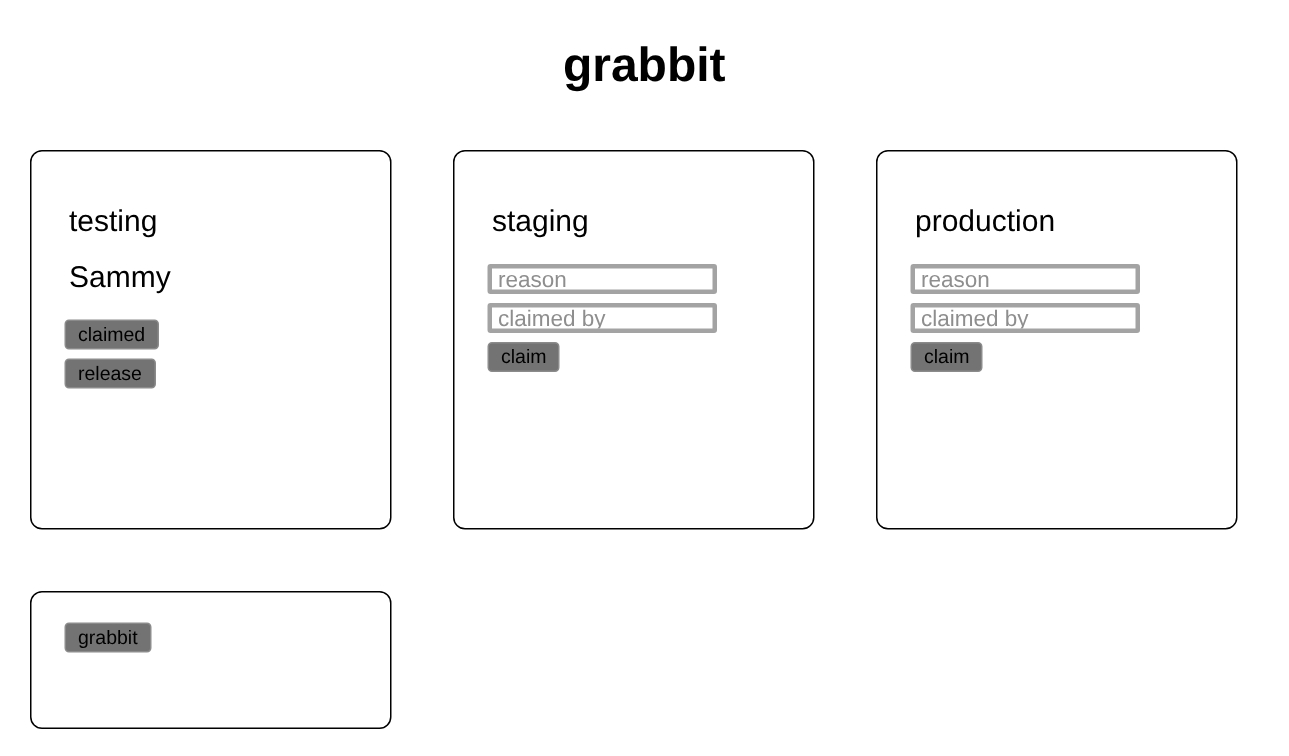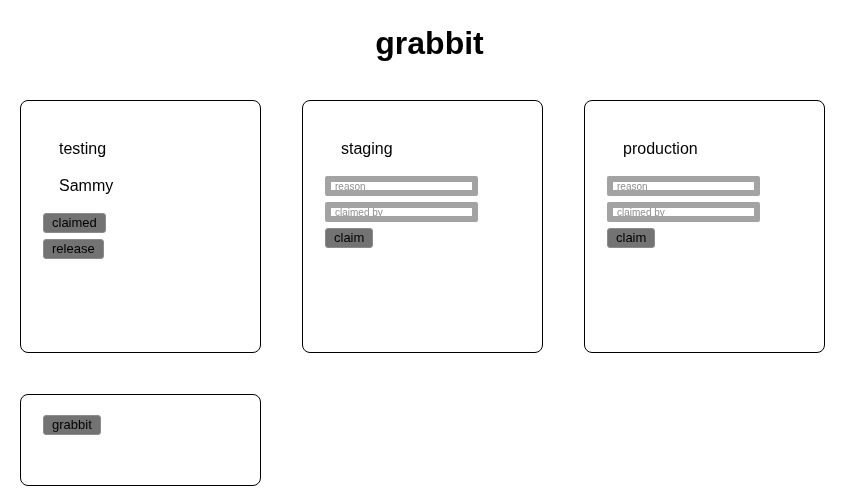--- a/index.html
+++ b/index.html
@@ -30,36 +30,36 @@
   .card {
     box-sizing: border-box;
     width: 241px;
     height: 253px;
     border: 1px solid #000000;
     border-radius: 8px;
     padding: 20px;
     background: #ffffff;
   }
   .card p {
-    margin: 18px 18px;
-    font-size: 16px;
+    margin: 18px 5px;
+    font-size: 20px;
     line-height: 19px;
   }
   .txt {
     display: block;
     box-sizing: border-box;
     width: 153px;
     height: 20px;
     margin: 0 0 6px 2px;
     padding: 1px 4px;
-    border: 6px solid #a3a3a3;
+    border: 3px solid #a3a3a3;
     border-radius: 2px;
     background: #ffffff;
     color: #000000;
-    font-size: 10px;
+    font-size: 15px;
     font-family: inherit;
   }
   .txt::placeholder {
     color: #8e8e8e;
     opacity: 1;
   }
   .btn {
     display: block;
     box-sizing: border-box;
     height: 20px;

